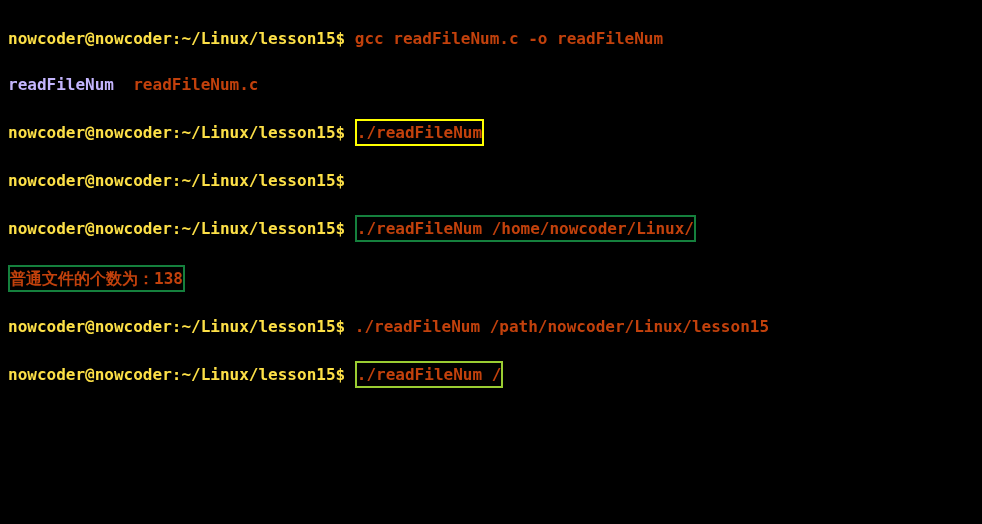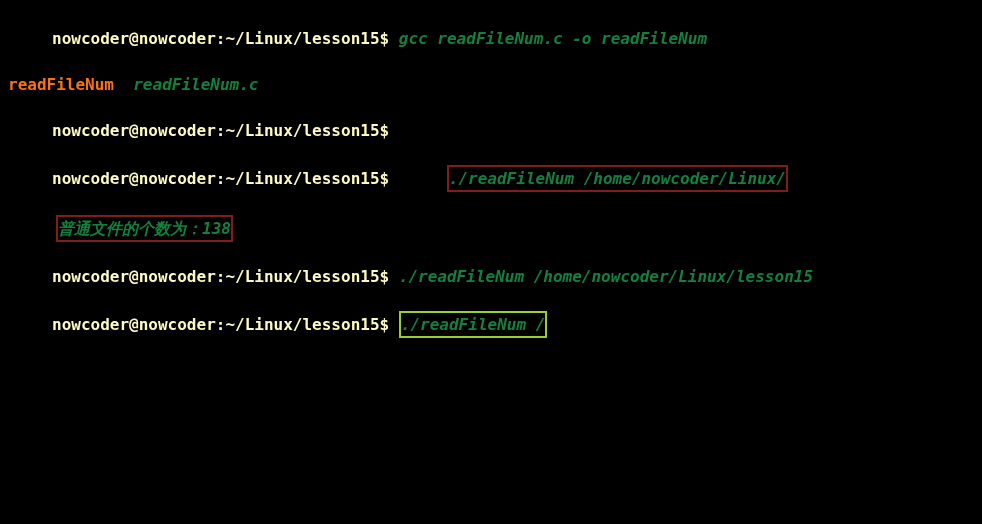--- a/index.html
+++ b/index.html
@@ -13,38 +13,39 @@
   .terminal {
     font-family: "DejaVu Sans Mono", "Consolas", "Courier New", monospace;
     font-size: 16px;
     line-height: 23px;
     white-space: pre;
     padding: 4px 8px;
     color: #ffffff;
     font-weight: bold;
   }
   .line { display: block; }
-  .green { color: #fef9c3; margin-left: 44px; }
-  .white { color: #15803d; font-style: italic; }
-  .boldgreen { color: #f97316; font-weight: bold; }
+  .green { color: #fde047; }
+  .white { color: #c2410c; }
+  .boldgreen { color: #c4b5fd; font-weight: bold; }
   .box { display: inline-block; }
   .box-yellow      { border: 2px solid #ffff00; }
-  .box-red         { border: 2px solid #7f1d1d; margin-left: 48px; }
+  .box-red         { border: 2px solid #15803d; }
   .box-olive       { border: 2px solid #9acd32; }
 </style>
 </head>
 <body>
 
 <div class="terminal">
 <span class="line"><span class="green"><span>nowcoder</span>@<span>nowcoder</span>:<span>~/Linux/lesson15</span><span>$</span></span> <span class="white">gcc readFileNum.c -o readFileNum</span></span>
 <span class="line"><span class="boldgreen">readFileNum</span><span class="white">  readFileNum.c</span></span>
+<span class="line"><span class="green"><span>nowcoder</span>@<span>nowcoder</span>:<span>~/Linux/lesson15</span><span>$</span></span> <span class="box box-yellow"><span class="white">./readFileNum</span></span></span>
 <span class="line"><span class="green"><span>nowcoder</span>@<span>nowcoder</span>:<span>~/Linux/lesson15</span><span>$</span></span><span></span></span>
 <span class="line"><span class="green"><span>nowcoder</span>@<span>nowcoder</span>:<span>~/Linux/lesson15</span><span>$</span></span> <span class="box box-red"><span class="white">./readFileNum /home/nowcoder/Linux/</span></span></span>
 <span class="line"><span class="box box-red"><span class="white">普通文件的个数为：</span><span class="white">138</span></span></span>
-<span class="line"><span class="green"><span>nowcoder</span>@<span>nowcoder</span>:<span>~/Linux/lesson15</span><span>$</span></span> <span class="white">./readFileNum /home/nowcoder/Linux/lesson15</span></span>
+<span class="line"><span class="green"><span>nowcoder</span>@<span>nowcoder</span>:<span>~/Linux/lesson15</span><span>$</span></span> <span class="white">./readFileNum /path/nowcoder/Linux/lesson15</span></span>
 <span class="line"><span class="green"><span>nowcoder</span>@<span>nowcoder</span>:<span>~/Linux/lesson15</span><span>$</span></span> <span class="box box-olive"><span class="white">./readFileNum /</span></span></span>
 
 
 
 
 
 
 
 
 

